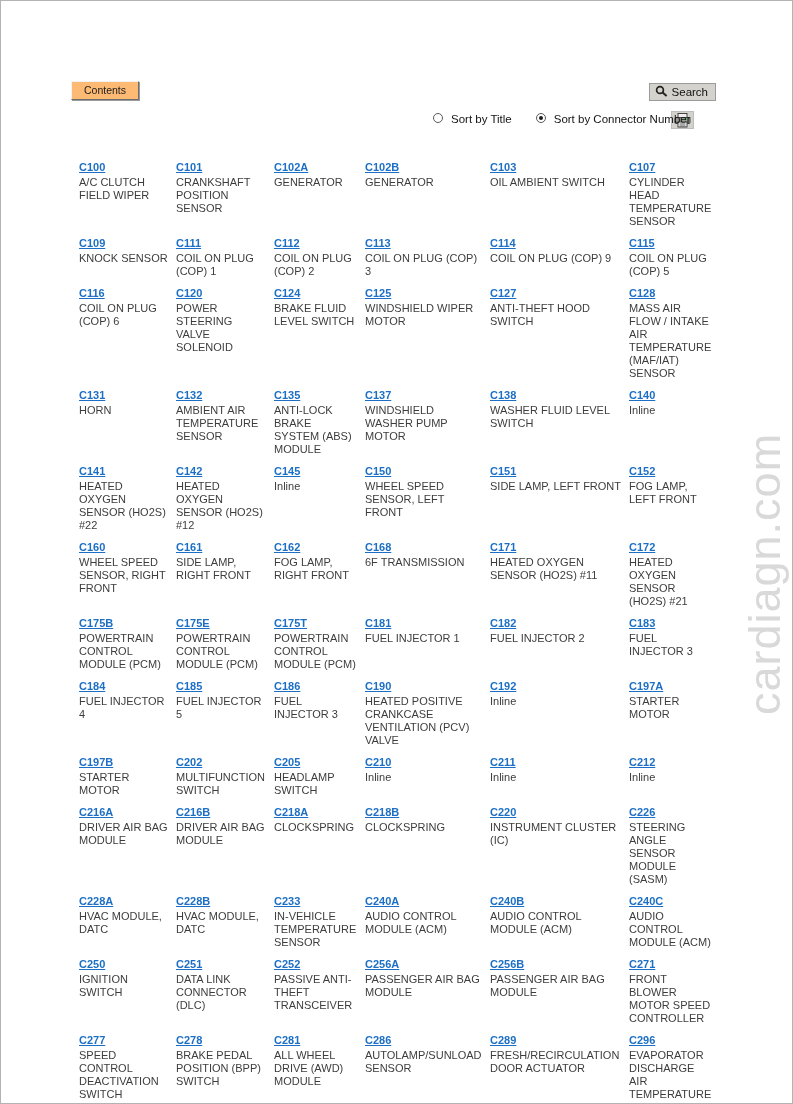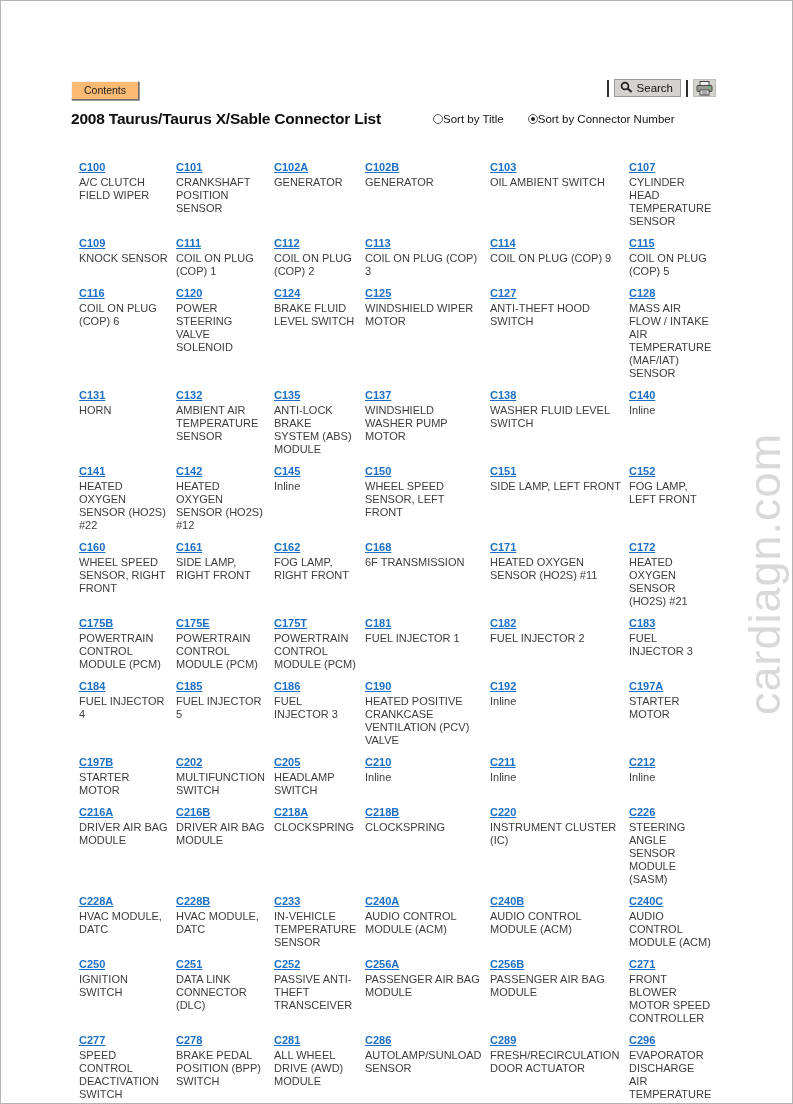--- a/index.html
+++ b/index.html
@@ -11,21 +11,21 @@
   
   .contents-btn {
     position:absolute; top:80px; left:70px;
     background:#fdba74; color:#1c1c1c; font-size:10.5px;
     padding:2px 12px 3px 12px; cursor:pointer;
     border:1px solid; border-color:#f2f2f2 #6e6e6e #6e6e6e #f2f2f2;
     box-shadow:1px 1px 0 #9a9a9a;
   }
   .search-cluster {
     position:absolute; top:77px; right:76px;
-    display:flex; align-items:center; gap:5px; height:20px;
+    display:flex; align-items:center; gap:5px; height:20px;flex-direction:column;
   }
   .vbar { width:2px; height:17px; background:#2e2e2e; }
   .search-btn {
     display:flex; align-items:center; gap:4px;
     background:#d4d2cd; border:1px solid #9b9b9b;
     font-size:11.5px; color:#111; padding:1px 7px 2px 5px; cursor:pointer;
   }
   .print-btn {
     background:#d4d2cd; border:1px solid #bdbdbd;
     padding:1px 2px 0 2px; cursor:pointer; line-height:0;
@@ -34,21 +34,21 @@
   .page-title {
     position:absolute; top:99px; left:70px; width:375px;
     font-size:15.5px; font-weight:bold; color:#0d0d0d;
     line-height:1.18; letter-spacing:-0.2px;
   }
   .sort-area {
     position:absolute; top:112px; left:432px;
     display:flex; align-items:center; gap:24px;
     font-size:11.5px; color:#141414; white-space:nowrap;
   }
-  .radio-opt { display:flex; align-items:center; gap:0; cursor:pointer; }
+  .radio-opt { display:flex; align-items:flex-start; gap:8px; cursor:pointer; }
   .radio-circle {
     width:10px; height:10px; border-radius:50%;
     border:1px solid #5a5a5a; background:#fff;
     display:inline-flex; align-items:center; justify-content:center;
     box-sizing:border-box;
   }
   .radio-circle .dot { width:4px; height:4px; border-radius:50%; background:transparent; }
   .radio-opt.on .radio-circle .dot { background:#1c1c1c; }
   
   table.connector-grid {
@@ -102,21 +102,20 @@
           <rect x="1" y="4.5" width="15" height="6" rx="1" fill="#9b9b93" stroke="#444" stroke-width="1"></rect>
           <rect x="4" y="9" width="9" height="5" fill="#fff" stroke="#444" stroke-width="1"></rect>
           <line x1="5.5" y1="11" x2="11.5" y2="11" stroke="#555" stroke-width="1"></line>
           <line x1="5.5" y1="13" x2="11.5" y2="13" stroke="#555" stroke-width="1"></line>
           <circle cx="13.5" cy="6.5" r="0.9" fill="#3c6"></circle>
         </svg>
       </span>
     </button>
   </div>
 
-  <h1 class="page-title">2008 Taurus/Taurus X/Sable Connector List</h1>
 
   <div class="sort-area">
       <span class="radio-opt">
         <span class="radio-circle">
           <span class="dot"></span>
         </span>
         <span>Sort by Title</span>
       </span>
       <span class="radio-opt on">
         <span class="radio-circle">

